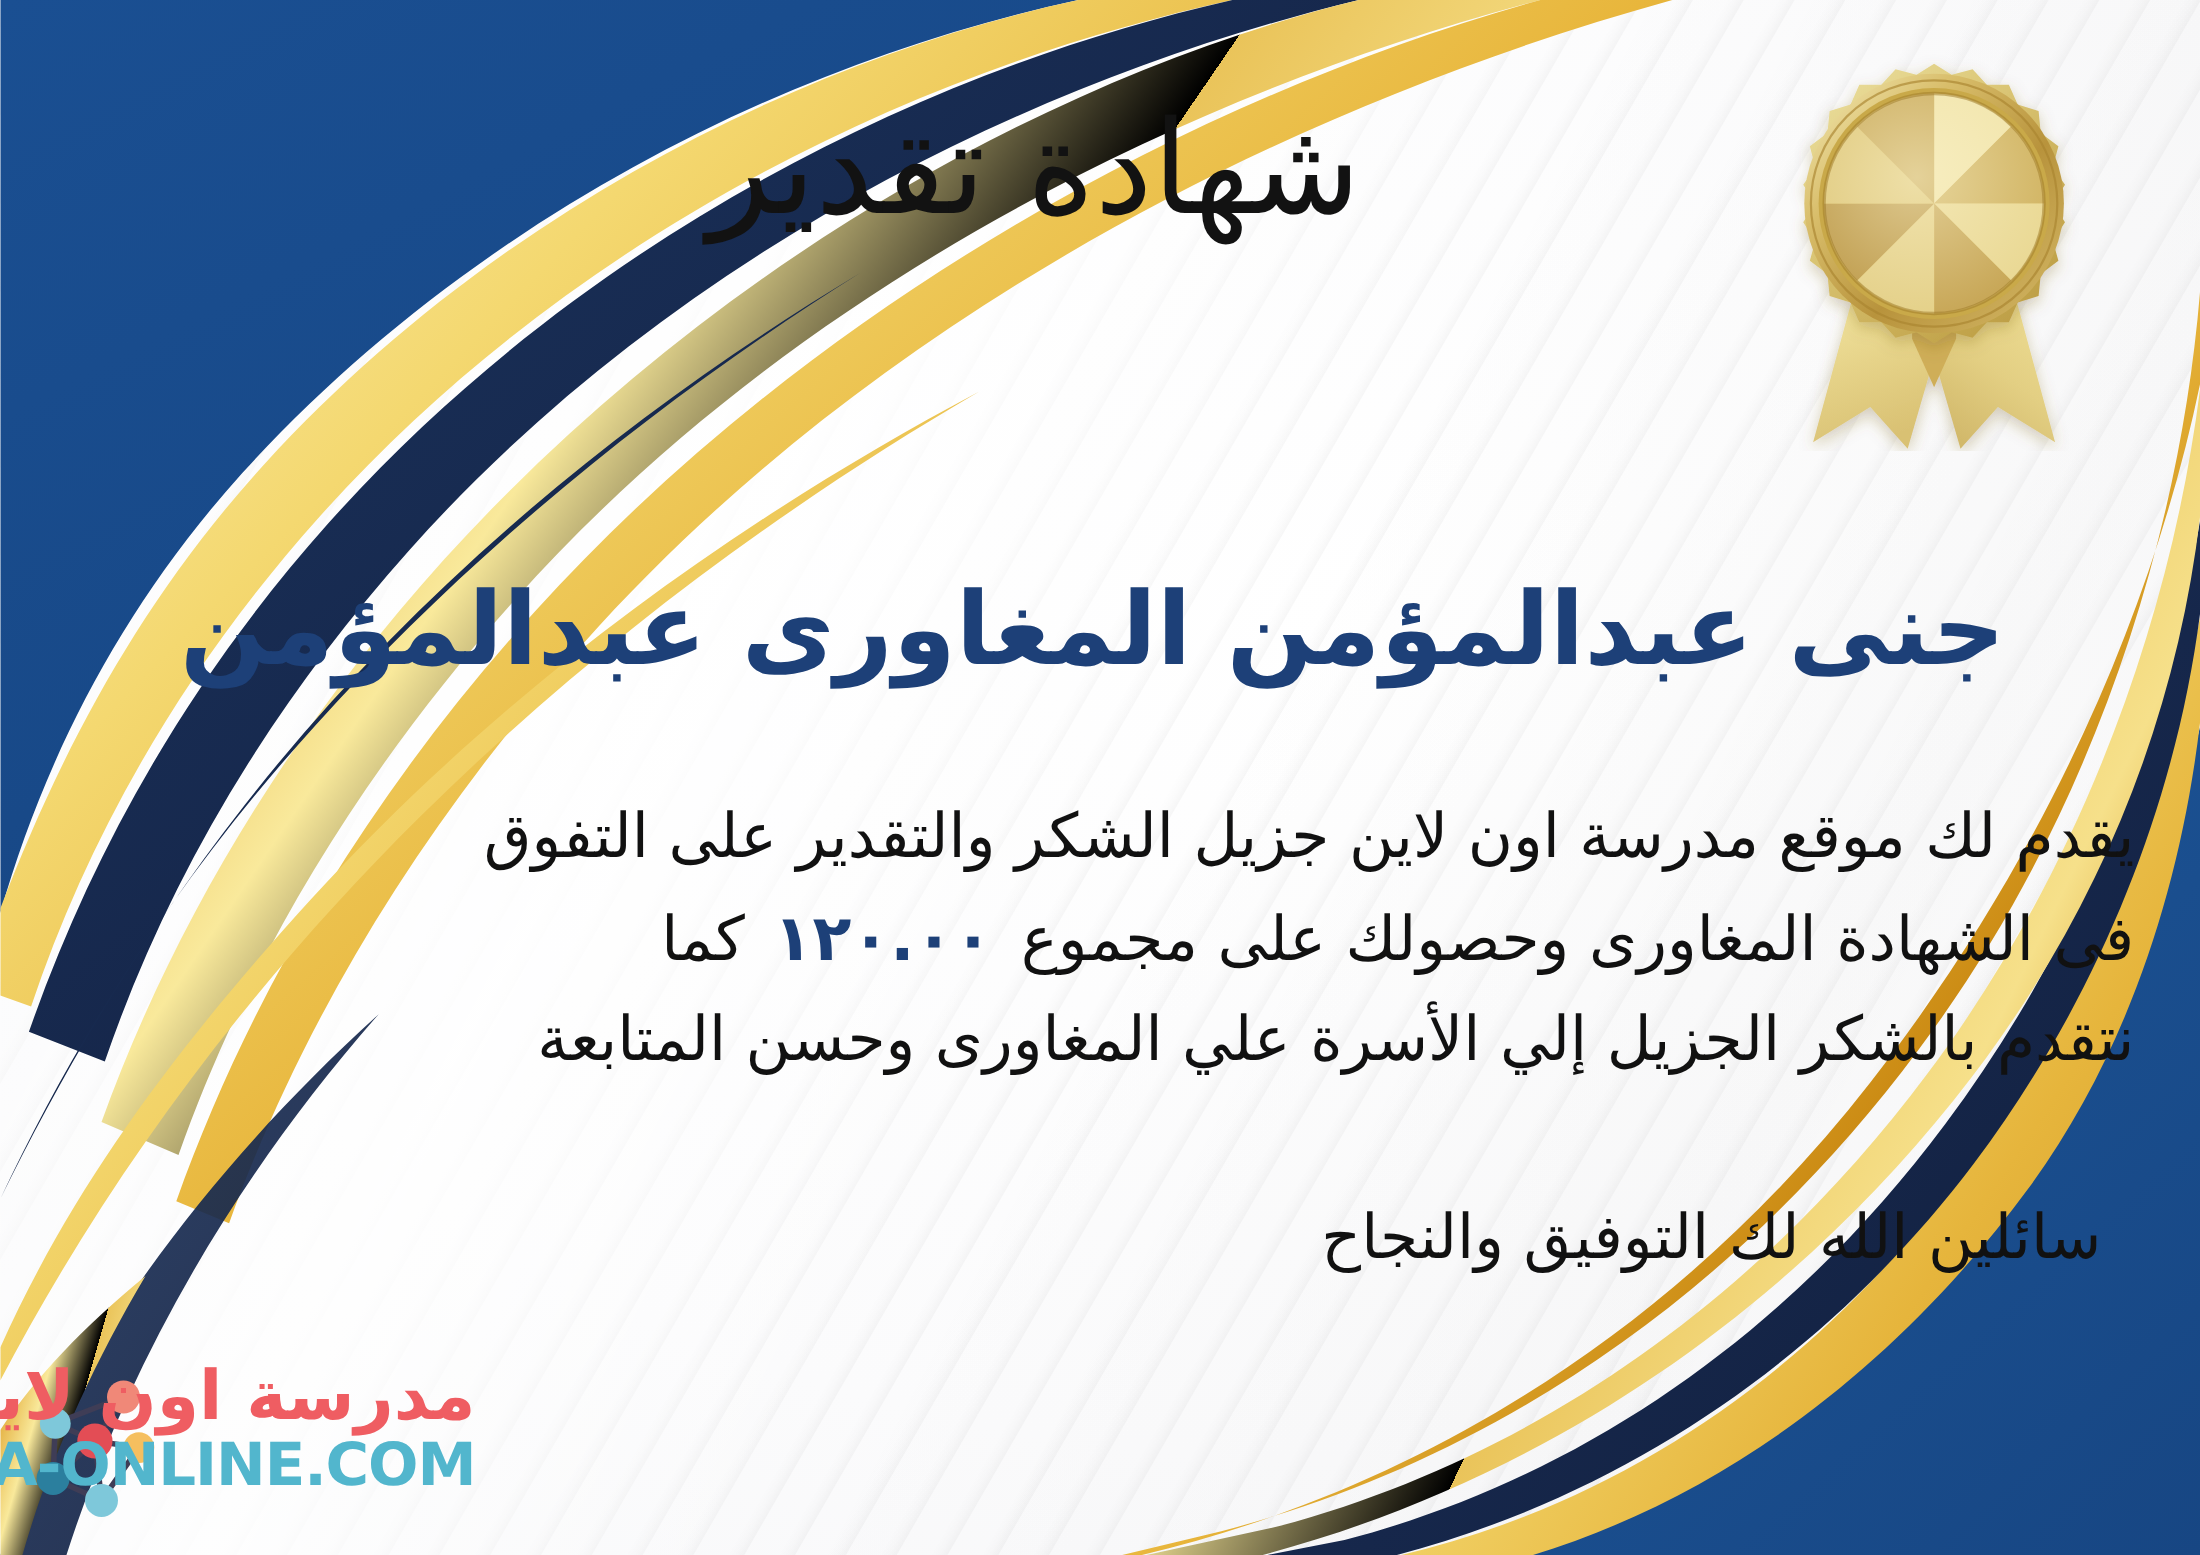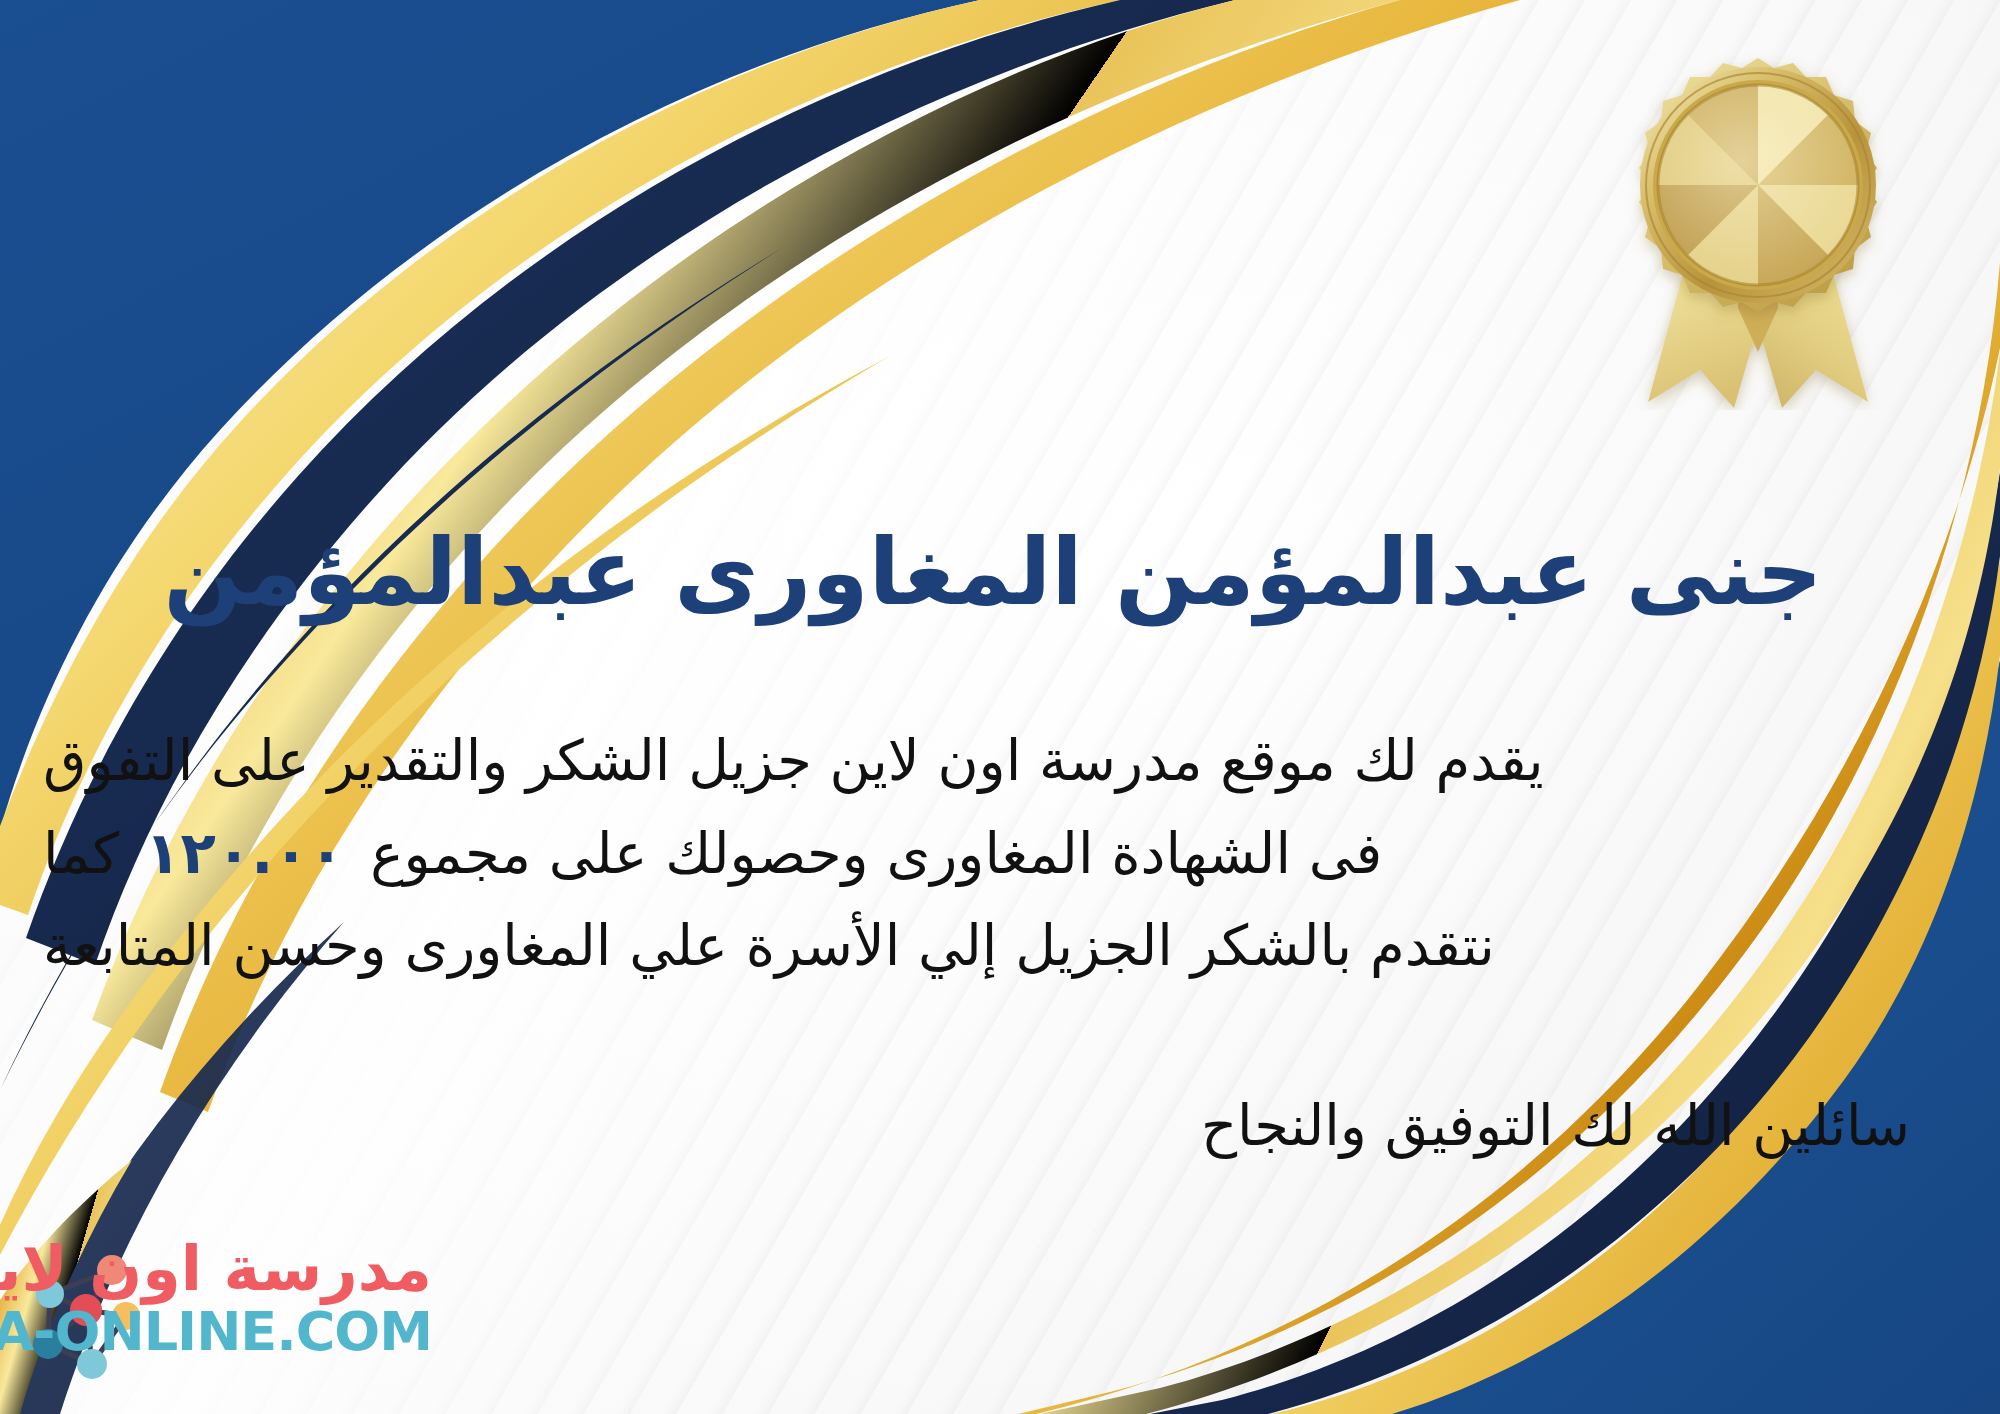--- a/index.html
+++ b/index.html
@@ -51,21 +51,21 @@
   }
   .recipient-name{
     position:absolute;top:520px;left:0;right:14px;
     text-align:center;
     font-size:92px;line-height:1.15;
     font-weight:700;color:#1d4078;
     padding:0 120px;
   }
   .body-block{
     position:absolute;top:716px;left:43px;right:60px;
-    text-align:left;
+    text-align:right;
     color:#111111;
     font-size:56px;line-height:1.62;
     font-weight:400;
   }
   .body-line{display:block;white-space:nowrap;}
   .body-line.l2{letter-spacing:0px;}
   .grade-value{
     color:#1d4078;font-weight:700;
     padding:0 26px;display:inline-block;
     font-size:58px;
@@ -178,20 +178,21 @@
              C1600,1180 1394,1326 1160,1388 L1040,1414 L1146,1414
              C1396,1348 1616,1200 1776,1000 C1904,840 1978,658 2000,468 Z" fill="url(#goldA)"></path>
     <path d="M2000,348 L2000,262 C1980,512 1888,762 1744,954
              C1582,1172 1362,1326 1110,1392 L1018,1414 L1036,1414
              C1300,1352 1532,1200 1700,984 C1856,784 1956,560 2000,348 Z" fill="url(#goldB)"></path>
     <path d="M2000,1414 L1970,1414 C1988,1392 2000,1368 2000,1340 Z" fill="url(#goldC)" opacity="0"></path>
   </svg>
 
   <div class="content">
 
+    <div class="cert-title">شهادة تقدير</div>
 
     <div class="recipient-name">جنى عبدالمؤمن المغاورى عبدالمؤمن</div>
 
     <div class="body-block">
       <span class="body-line">يقدم لك موقع مدرسة اون لاين جزيل الشكر  والتقدير على التفوق</span>
       <span class="body-line l2"><span>فى الشهادة المغاورى وحصولك على مجموع</span><span class="grade-value">١٢٠.٠٠</span><span>كما</span></span>
       <span class="body-line">نتقدم  بالشكر الجزيل إلي الأسرة علي المغاورى وحسن المتابعة</span>
     </div>
 
     <div class="closing-line">سائلين الله لك التوفيق  والنجاح</div>

